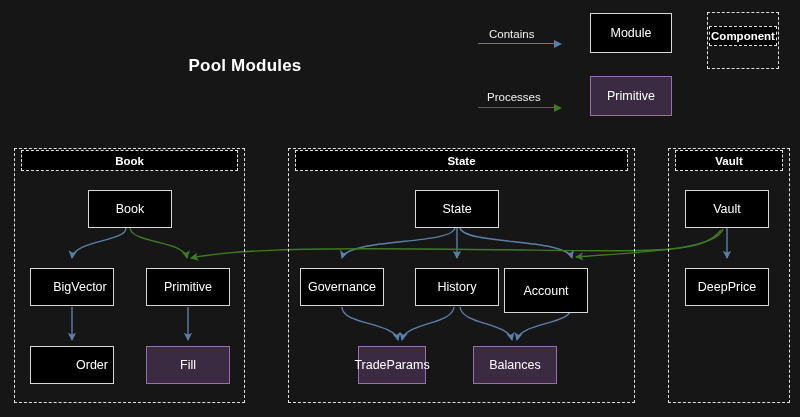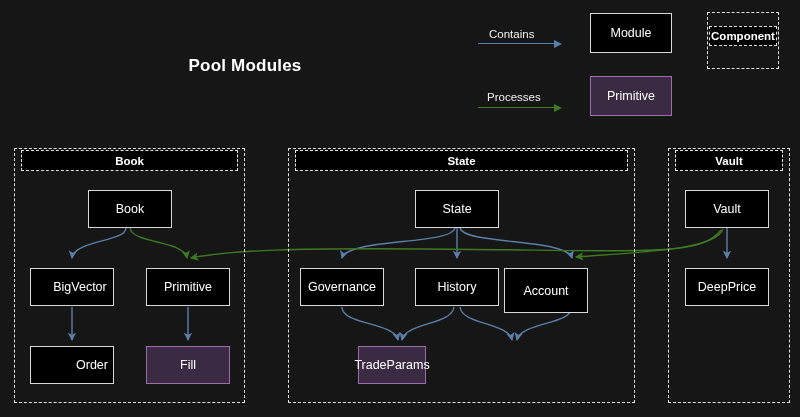--- a/index.html
+++ b/index.html
@@ -192,17 +192,18 @@
   <div class="node module" style="left:30px; top:268px; width:84px; height:38px;padding-left:16px;">BigVector</div>
   <div class="node module" style="left:146px; top:268px; width:84px; height:38px;">Primitive</div>
   <div class="node module" style="left:30px; top:346px; width:84px; height:38px;padding-left:40px;">Order</div>
   <div class="node primitive" style="left:146px; top:346px; width:84px; height:38px;">Fill</div>
 
   <div class="node module" style="left:415px; top:190px; width:84px; height:38px;">State</div>
   <div class="node module" style="left:415px; top:268px; width:84px; height:38px;">History</div>
   <div class="node module" style="left:300px; top:268px; width:84px; height:38px;">Governance</div>
   <div class="node module" style="left:504px; top:268px; width:84px; height:45px;">Account</div>
   <div class="node primitive" style="left:358px; top:346px; width:68px; height:38px;">TradeParams</div>
+  <div class="node primitive" style="left:473px; top:346px; width:84px; height:38px;">Balances</div>
 
   <div class="node module" style="left:685px; top:190px; width:84px; height:38px;">Vault</div>
   <div class="node module" style="left:685px; top:268px; width:84px; height:38px;">DeepPrice</div>
 
 </div>
 
 </body></html>

